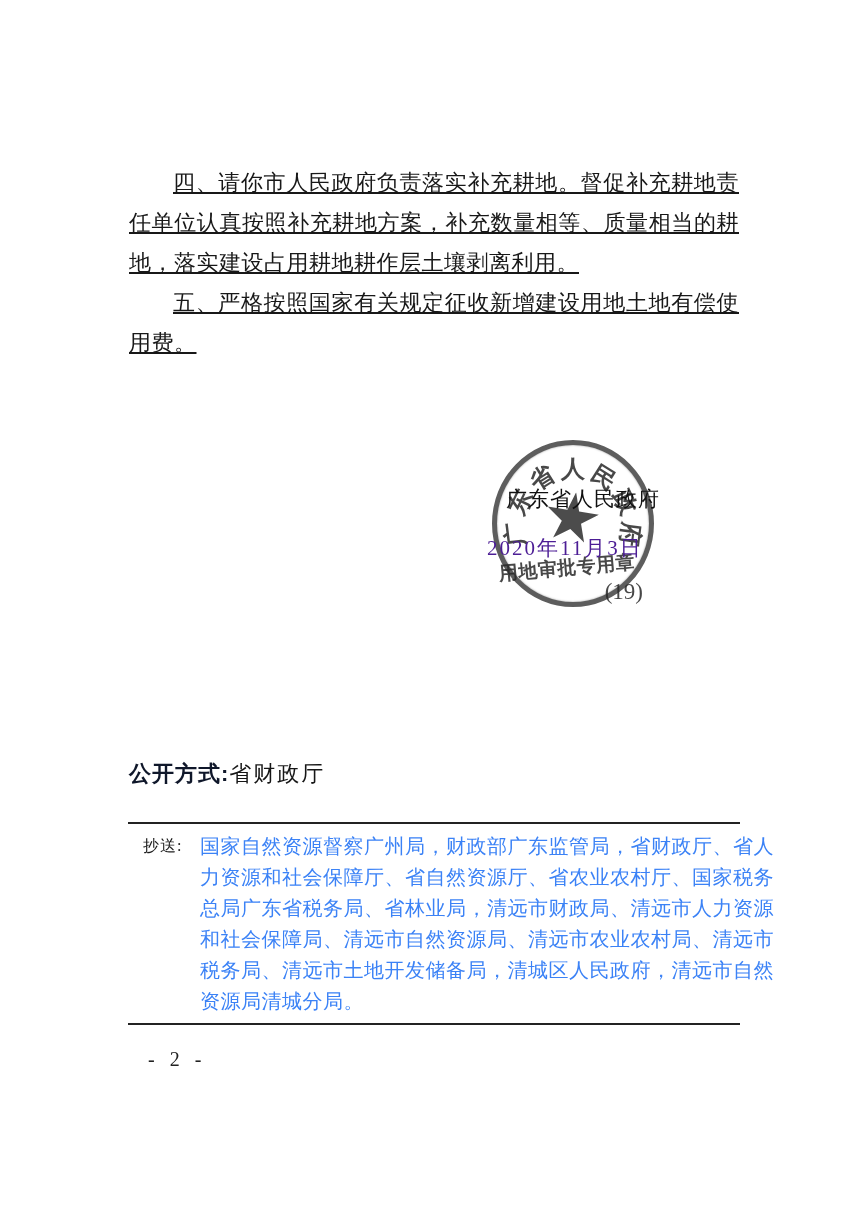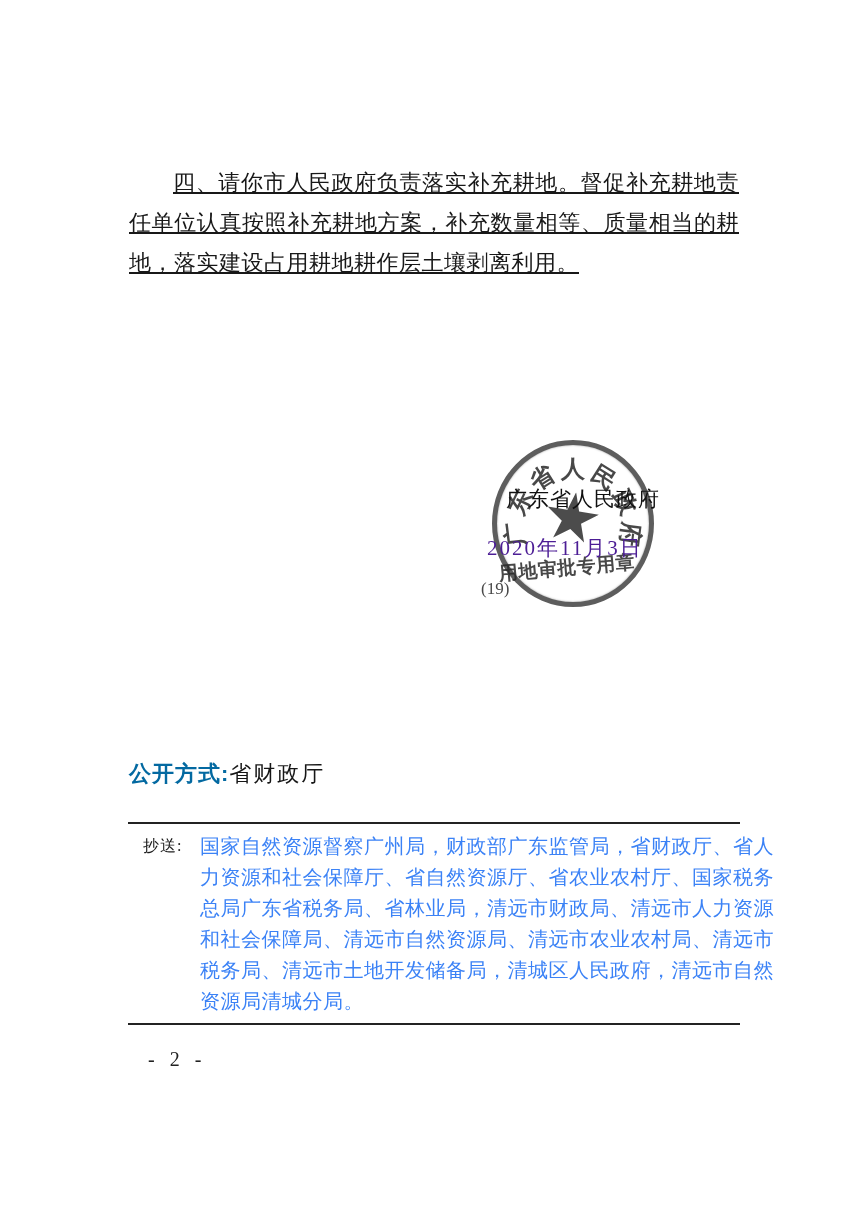--- a/index.html
+++ b/index.html
@@ -54,32 +54,32 @@
     clip-path:polygon(50% 0%,61% 35%,98% 35%,68% 57%,79% 91%,50% 70%,21% 91%,32% 57%,2% 35%,39% 35%);
     transform:rotate(9deg);
   }
   .seal-title{
     position:absolute;left:0;top:115px;width:100%;text-align:center;
     transform:translateX(-6px) rotate(-5deg);
     font-size:19px;letter-spacing:0.5px;font-weight:600;
     color:rgba(40,40,40,0.85);white-space:nowrap;
   }
   .seal-number{
-    position:absolute;left:0;top:139px;width:100%;text-align:left;
+    position:absolute;left:0;top:139px;width:100%;text-align:right;
     transform:translateX(-11px);
-    font-size:17px;color:rgba(40,40,40,0.85);
+    font-size:23px;color:rgba(40,40,40,0.85);
   }
 
   
   .disclosure{
     position:absolute;left:129px;top:759px;font-size:22px;white-space:nowrap;
   }
   .disclosure .label{
     font-family:"Liberation Sans","DejaVu Sans",sans-serif;
-    font-weight:700;letter-spacing:1px;color:#0369a1;
+    font-weight:700;letter-spacing:1px;color:#0f172a;
   }
   .disclosure .value{
     font-weight:400;letter-spacing:2px;color:#161616;
   }
 
   
   .cc-rule{position:absolute;left:128px;width:612px;height:2px;background:#232323;}
   .cc-rule.top{top:822px;}
   .cc-rule.bottom{top:1023px;}
   .cc-label{
@@ -98,20 +98,21 @@
     font-size:20px;letter-spacing:5px;color:#222;white-space:nowrap;
   }
 </style>
 </head>
 <body>
 
 <div class="page">
 
   <div class="body-text">
     <p>四、请你市人民政府负责落实补充耕地。督促补充耕地责任单位认真按照补充耕地方案，补充数量相等、质量相当的耕地，落实建设占用耕地耕作层土壤剥离利用。</p>
+    <p>五、严格按照国家有关规定征收新增建设用地土地有偿使用费。</p>
   </div>
 
   <div class="issuer-line">广东省人民政府</div>
   <div class="date-line">2020年11月3日</div>
 
   <div class="seal">
     <div class="seal-circle"></div>
     <div class="seal-ring-text">
         <span style="transform: rotate(-97deg) translateY(-58px);">广</span>
         <span style="transform: rotate(-64.6667deg) translateY(-58px);">东</span>

